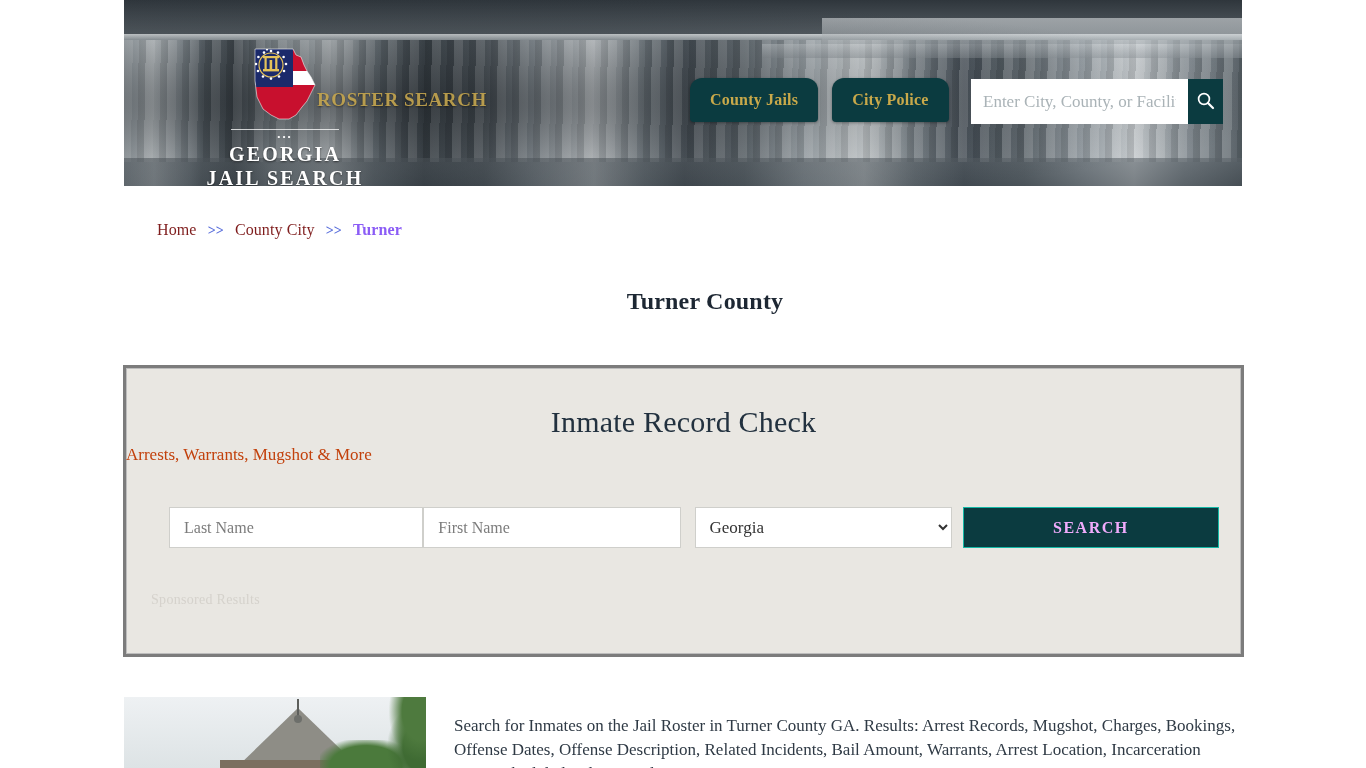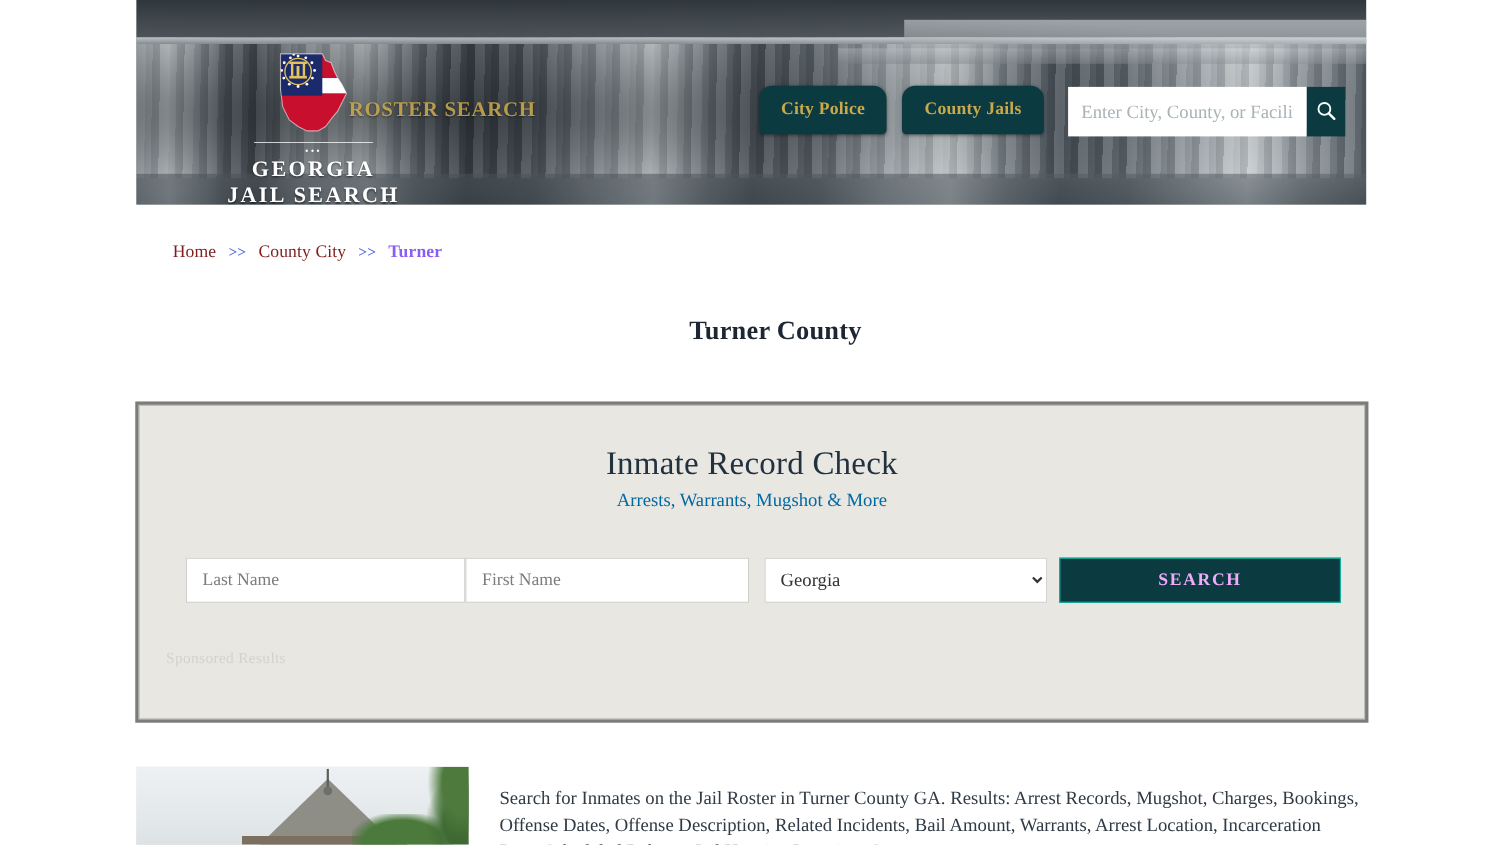--- a/index.html
+++ b/index.html
@@ -128,21 +128,21 @@
   
   .card {
     position:absolute; left:123px; top:365px; width:1121px; height:292px;
     background:#e9e7e2; border:3px solid #7c7c7c; box-shadow:0 0 0 1px #bdbdbd inset;
   }
   .card-title {
     text-align:center; font-size:30px; color:#22313f; margin-top:37px;
     letter-spacing:.2px; font-weight:400;
   }
   .card-sub {
-    text-align:center; font-size:17px; color:#0369a1; margin-top:6px; font-weight:400;
+    font-size:17px; color:#c2410c; margin-top:6px; font-weight:400;
   }
   .form-row {
     position:absolute; left:28px; top:139px; width:1065px; display:flex; gap:0;
     align-items:center;
   }
   .fld {
     height:41px; border:1px solid #cfcfcb; background:#fff; outline:none;
     font-size:16px; color:#6b6b6b; padding:0 14px;
     font-family:"Liberation Serif","DejaVu Serif",serif;
   }
@@ -259,22 +259,22 @@
       </div>
       <div class="logo-rule"></div>
       <div class="logo-dots">•••</div>
       <div class="logo-t1">GEORGIA</div>
       <div class="logo-t2">JAIL SEARCH</div>
     </div>
 
     <div class="roster-search-wm">ROSTER SEARCH</div>
 
     <div class="nav">
+      <button class="nav-tab">County Jails</button>
       <button class="nav-tab">City Police</button>
-      <button class="nav-tab">County Jails</button>
     </div>
 
     <div class="hdr-search">
       <input type="text" placeholder="Enter City, County, or Facility" style="">
       <button class="hdr-search-btn">
         <span>
           <svg width="19" height="19" viewBox="0 0 19 19" xmlns="http://www.w3.org/2000/svg">
             <circle cx="8" cy="8" r="5.4" fill="none" stroke="#ffffff" stroke-width="1.7"></circle>
             <line x1="12" y1="12" x2="17" y2="17" stroke="#ffffff" stroke-width="2.2" stroke-linecap="round"></line>
           </svg>

